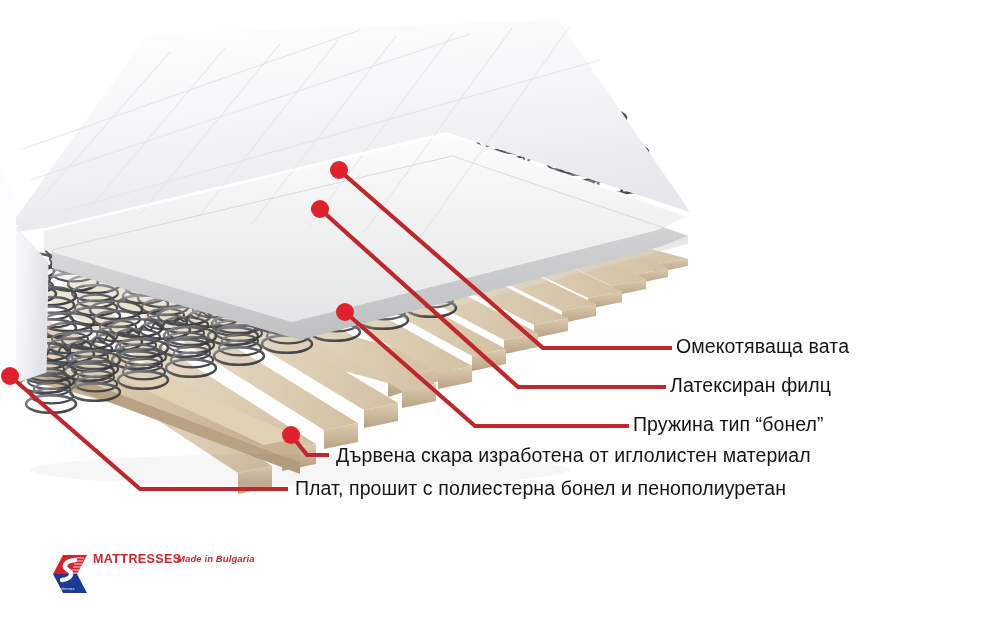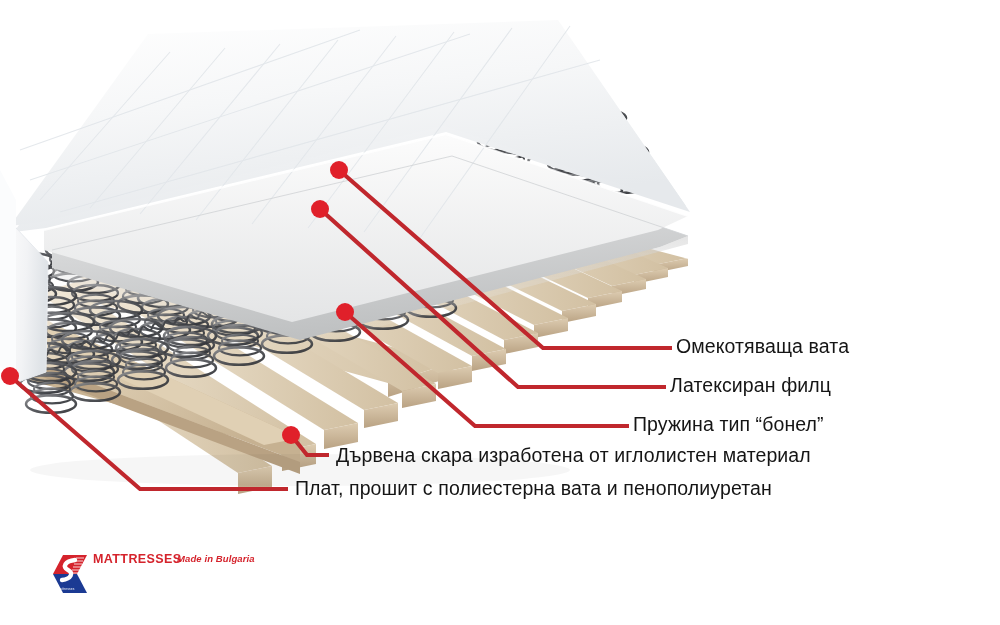--- a/index.html
+++ b/index.html
@@ -348,21 +348,21 @@
       <circle cx="345" cy="312" r="9"></circle>
       <circle cx="291" cy="435" r="9"></circle>
       <circle cx="10" cy="376" r="9"></circle>
     </g>
   </svg>
 
   <div class="callout" style="left:670px;top:376px;">Латексиран филц</div>
   <div class="callout" style="left:676px;top:337px;">Омекотяваща вата</div>
   <div class="callout" style="left:633px;top:415px;">Пружина тип “бонел”</div>
   <div class="callout" style="left:336px;top:446px;">Дървена скара изработена от иглолистен материал</div>
-  <div class="callout" style="left:295px;top:479px;">Плат, прошит с полиестерна вата и пенополиуретан</div>
+  <div class="callout" style="left:295px;top:479px;">Плат, прошит с полиестерна бонел и пенополиуретан</div>
 
   <div id="logo">
     <svg class="logo-mark" viewBox="0 0 34 38" xmlns="http://www.w3.org/2000/svg">
       <polygon points="0,19 10,0 34,0 24,19" fill="#d5232c"></polygon>
       <polygon points="0,19 24,19 34,38 10,38" fill="#1b3a93"></polygon>
       <path d="M22 5 C12 6 9 12 15 15 C21 18 18 24 9 25" fill="none" stroke="#ffffff" stroke-width="4.4" stroke-linecap="round"></path>
       <g stroke="#ffffff" stroke-width="0.9" opacity="0.9">
         <path d="M23 3 L31 3"></path>
           <path d="M22 6 L30 6"></path>
           <path d="M21 9 L29 9"></path>

